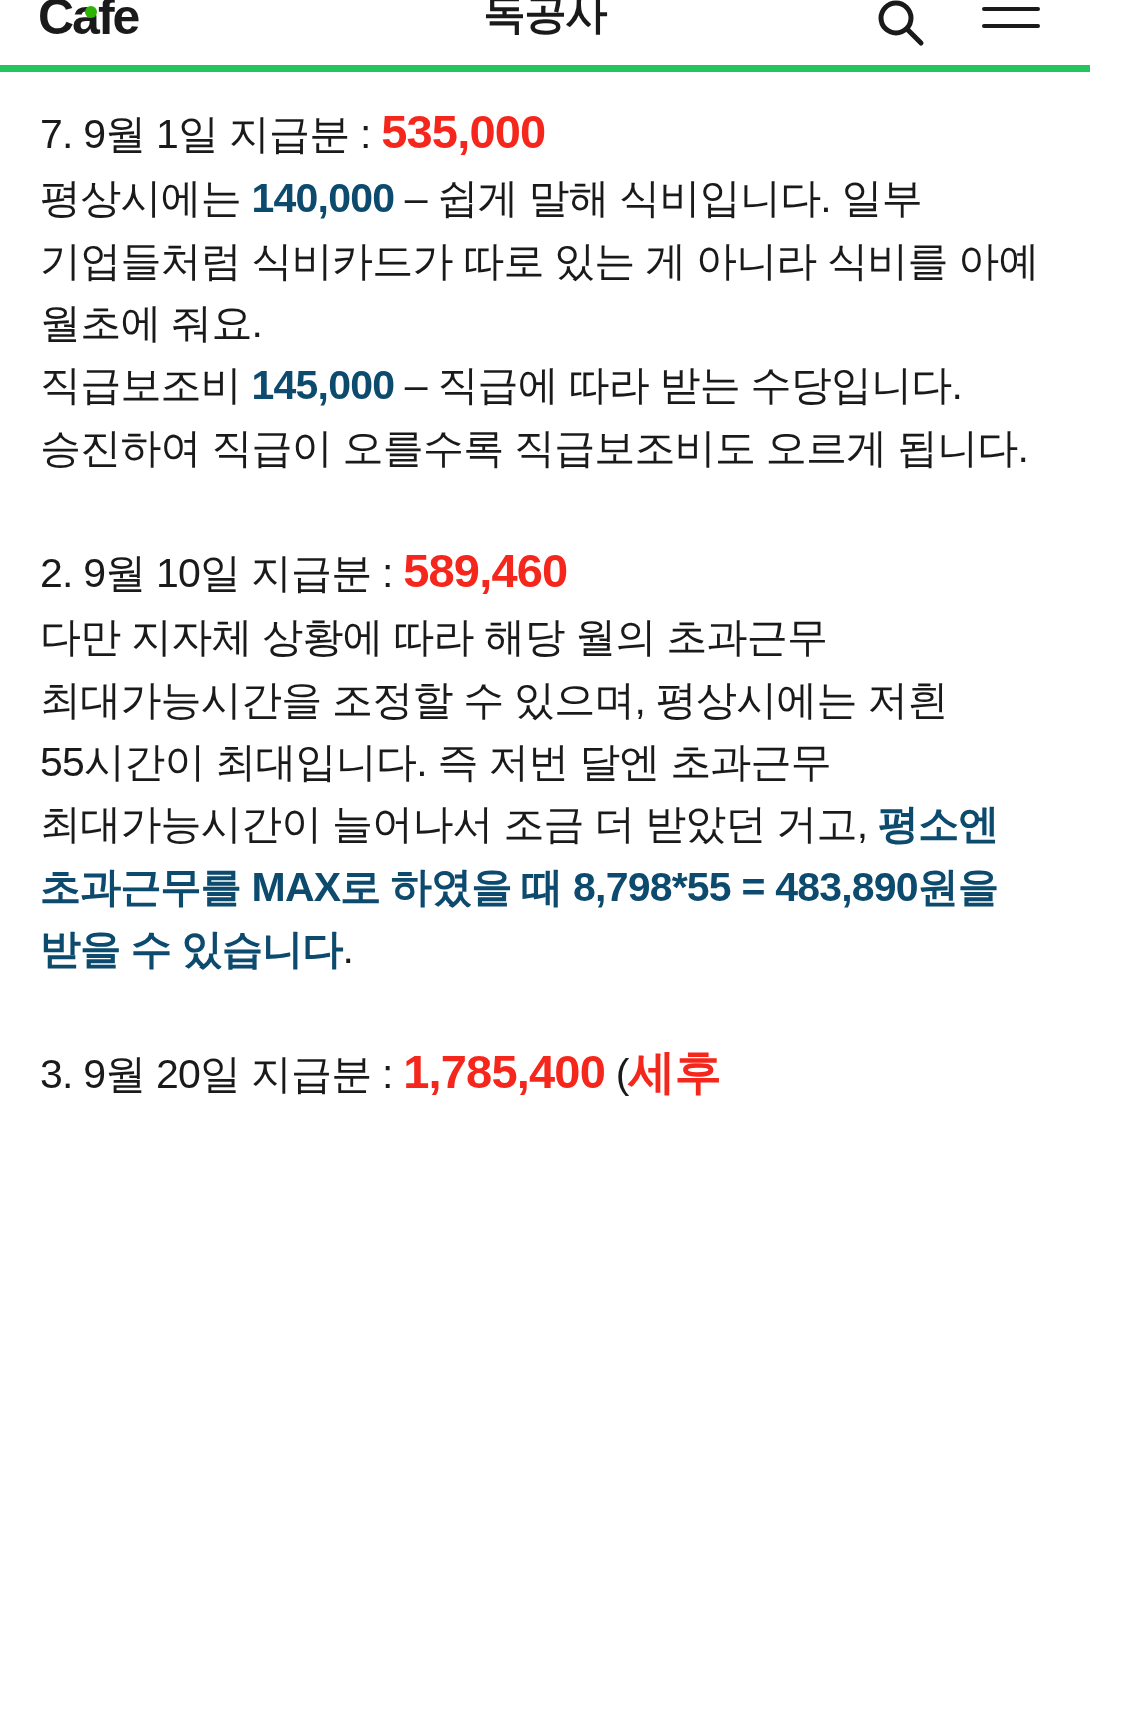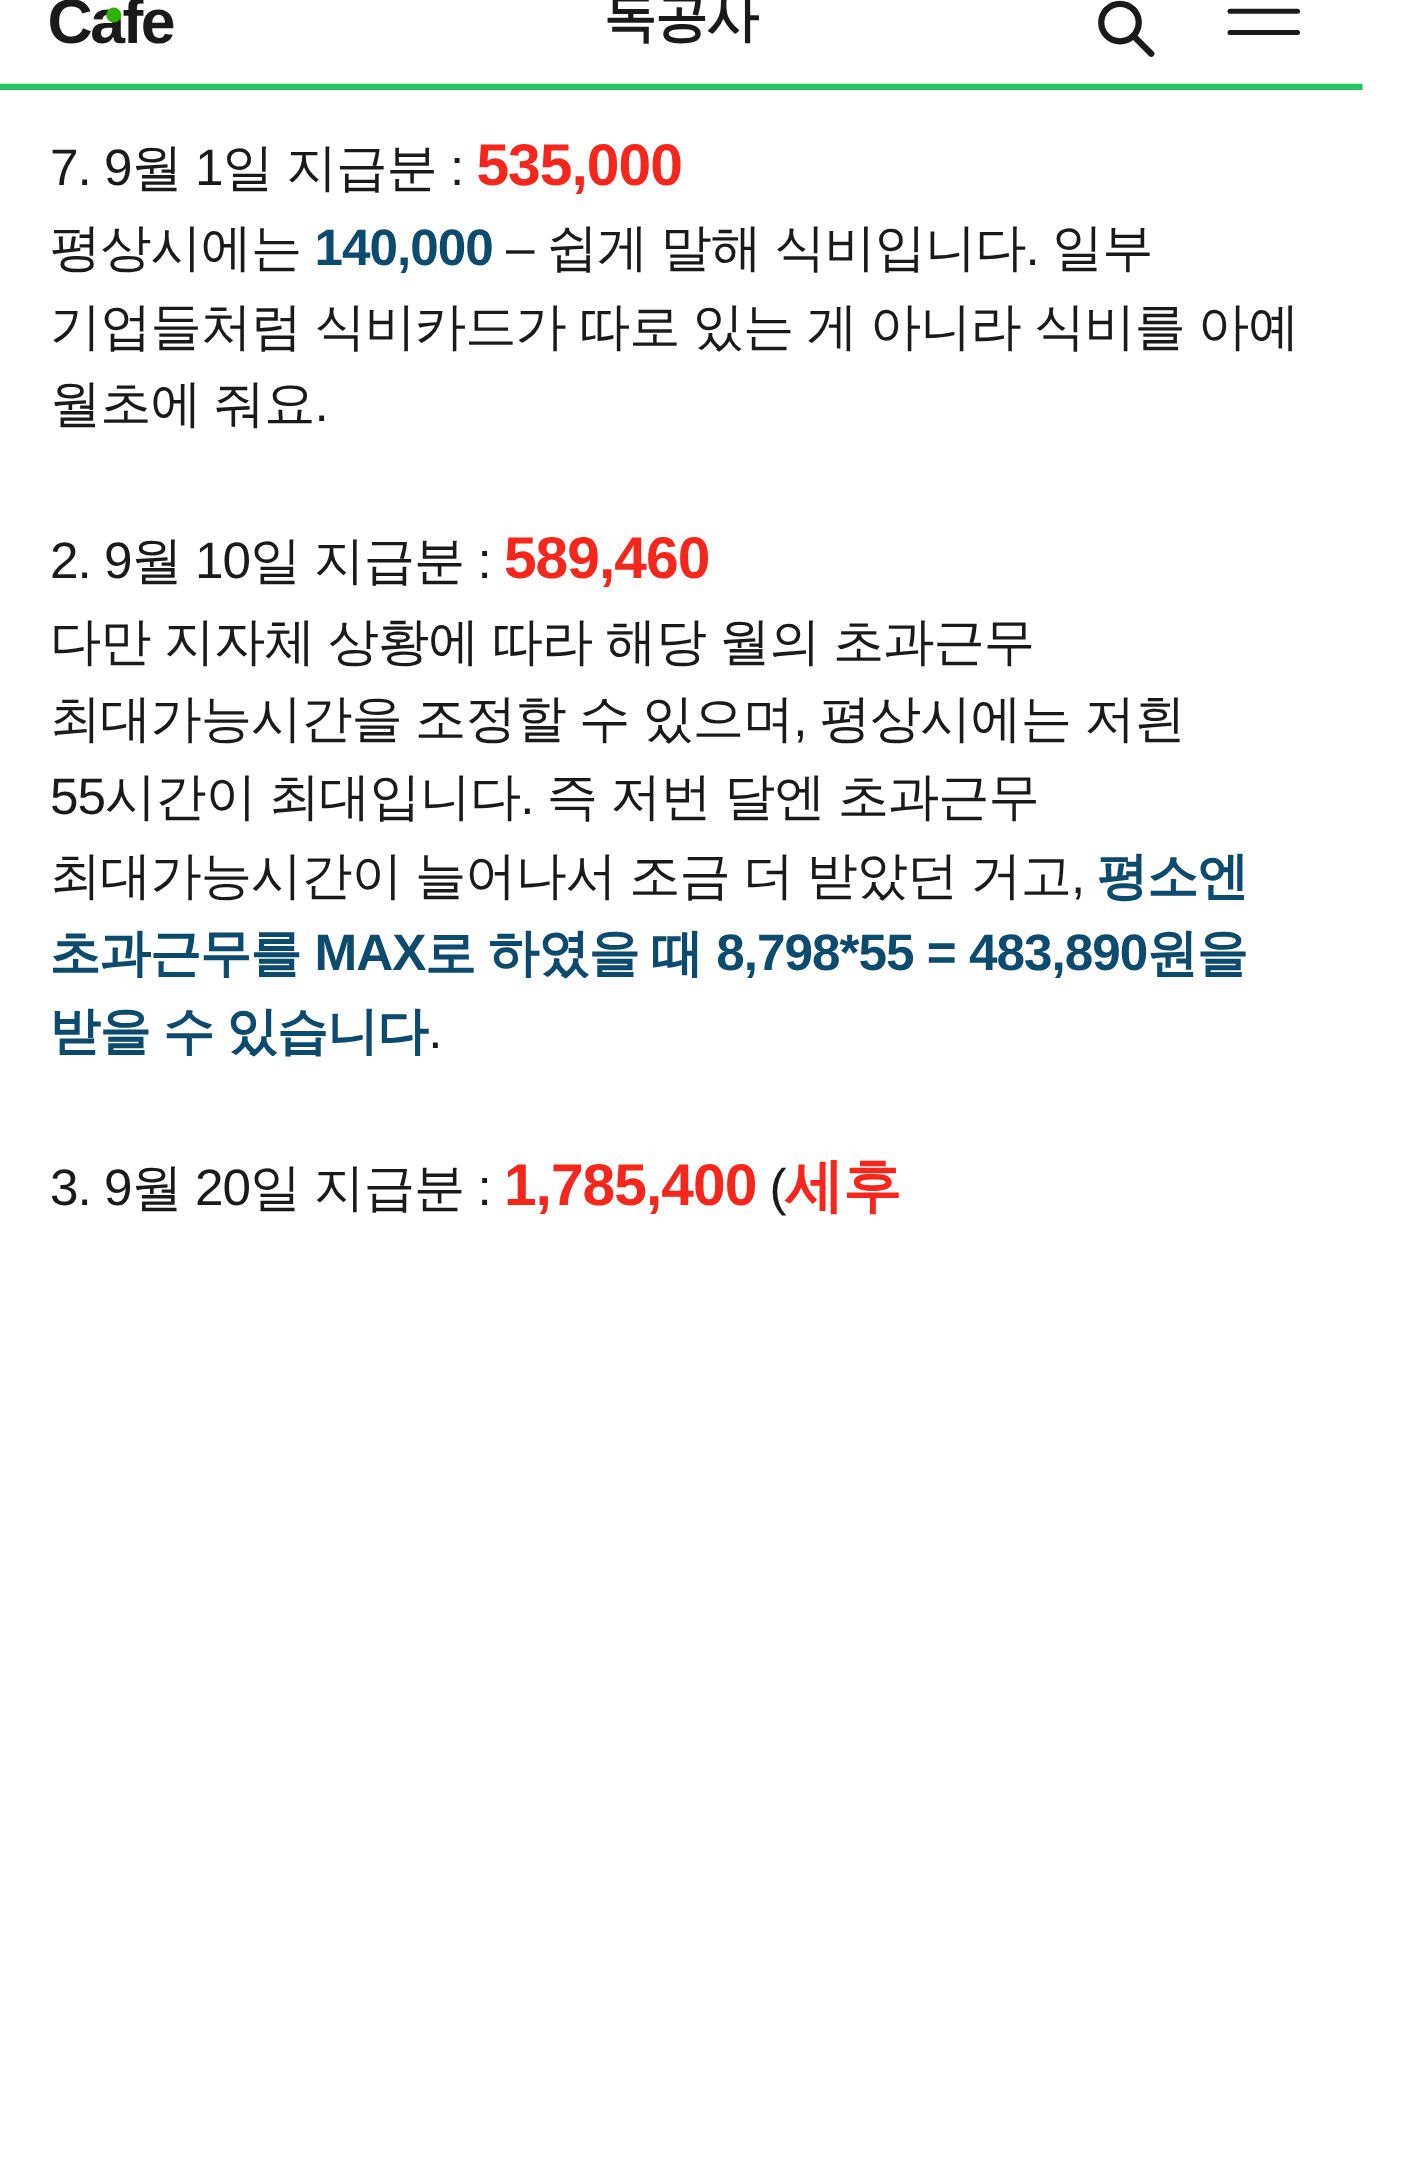--- a/index.html
+++ b/index.html
@@ -10,21 +10,21 @@
     font-family: "Liberation Sans", sans-serif;
     overflow: hidden;
   }
 
   
   .header {
     position: relative;
     width: 1090px;
     height: 72px;
     background: #ffffff;
-    border-bottom: 5px solid #22c55e;
+    border-bottom: 7px solid #22c55e;
     display: flex;
     align-items: center;
   }
   .brand {
     position: absolute;
     left: 38px;
     top: -12px;
     font-size: 50px;
     font-weight: bold;
     letter-spacing: -2px;
@@ -115,18 +115,19 @@
 
   <div class="menu-btn">
     <span></span>
     <span></span>
   </div>
 </div>
 
 <div class="content" id="article-content">
     <div class="para"><span>7. 9월 1일 지급분 : </span><span class="red-num">535,000</span></div>
     <div class="para"><span>평상시에는 </span><span class="blue-emph">140,000</span><span> – 쉽게 말해 식비입니다. 일부 기업들처럼 식비카드가 따로 있는 게 아니라 식비를 아예 월초에 줘요.</span></div>
+    <div class="para"><span>직급보조비 </span><span class="blue-emph">145,000</span><span> – 직급에 따라 받는 수당입니다. 승진하여 직급이 오를수록 직급보조비도 오르게 됩니다.</span></div>
     <div class="spacer-block"></div>
     <div class="para"><span>2. 9월 10일 지급분 : </span><span class="red-num">589,460</span></div>
     <div class="para"><span>다만 지자체 상황에 따라 해당 월의 초과근무 최대가능시간을 조정할 수 있으며, 평상시에는 저흰 55시간이 최대입니다. 즉 저번 달엔 초과근무 최대가능시간이 늘어나서 조금 더 받았던 거고, </span><span class="blue-emph">평소엔 초과근무를 MAX로 하였을 때 8,798*55 = 483,890원을 받을 수 있습니다</span><span>.</span></div>
     <div class="spacer-block"></div>
     <div class="para"><span>3. 9월 20일 지급분 : </span><span class="red-num">1,785,400</span><span> (</span><span class="red-num">세후</span></div>
   </div>
 
 </body></html>

